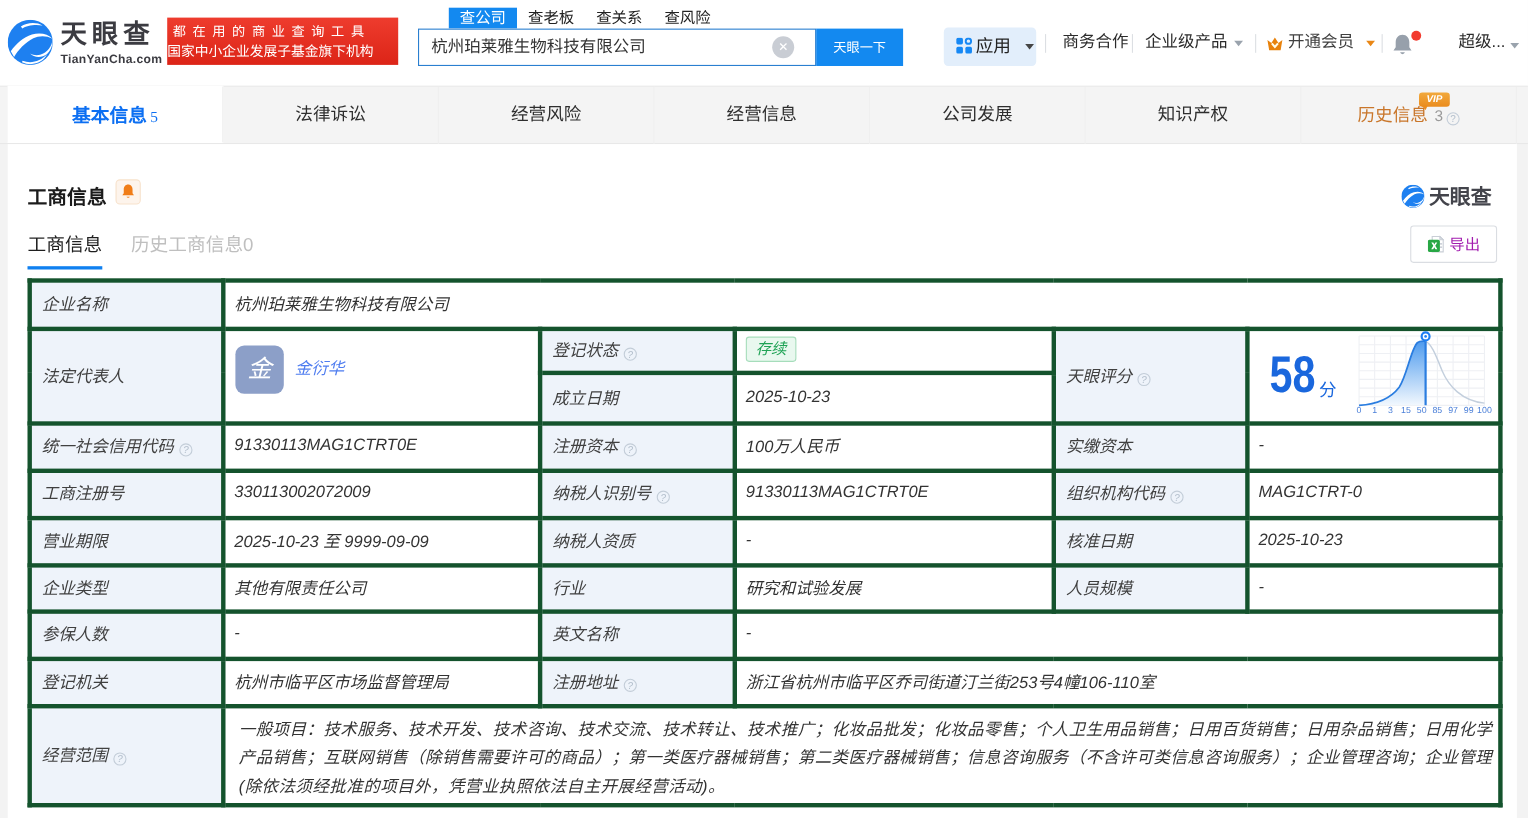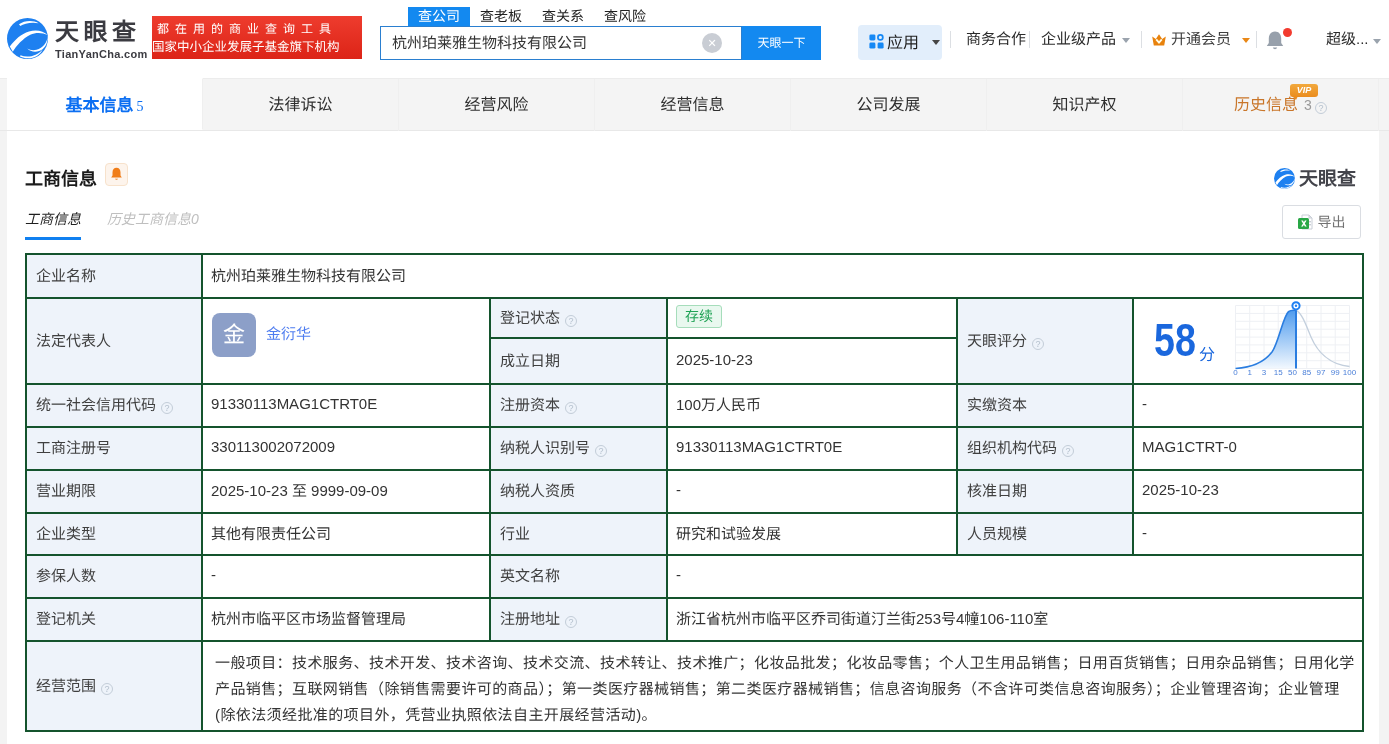--- a/index.html
+++ b/index.html
@@ -28,26 +28,26 @@
 .hdiv { position:absolute; top:31px; width:1px; height:17px; background:#dcdfe3; }
 .vipbtn { color:#404040; font-weight:normal;}
 .navbar { position:absolute; left:0; top:78px; width:1389px; height:53px; background:#f4f4f4; border-top:1px solid #ececec; border-bottom:1px solid #e8e8e8; }
 .navtab { position:absolute; top:0; width:196px; height:52px; text-align:center; line-height:52px; font-size:16px; color:#2e2e2e; border-right:1px solid #efefef;}
 .navtab.on { background:#fff; font-weight:bold; color:#0c6ff2; font-size:17px; border-bottom:1px solid #fff; height:52px; margin-top:-1px; border-top:1px solid #fff; line-height:53px;font-family:Liberation Serif, serif;}
 .navtab .cnt { font-size:14px; color:#0c6ff2; font-weight:normal; margin-left:3px;}
 .card { position:absolute; left:7px; top:131px; width:1372px; height:613px; background:#fff; }
 .sect-title { position:absolute; left:25px; top:164px; font-size:18px; font-weight:bold; color:#1b1b1b; }
 .bellbox { position:absolute; left:105px; top:163px; width:23px; height:23px; background:#fdf4ec; border:1px solid #f7e2cc; border-radius:4px; text-align:center;}
 .wmark { position:absolute; left:1274px; top:163px; }
-.subtabs { position:absolute; left:25px; top:208px; font-size:14px;font-style:italic; }
+.subtabs { position:absolute; left:25px; top:208px; font-size:17px; }
 .subtab1 { color:#1f1f1f; padding-bottom:9px; border-bottom:3px solid #1080f0; display:inline-block;}
 .subtab2 { color:#bfbfbf; margin-left:26px; display:inline-block;}
-.export { position:absolute; left:1282px; top:205px; width:79px; height:34px; border:1px solid #dadde2; border-radius:3px; background:#fff; font-size:14px; color:#737373; line-height:32px; text-align:center; }
+.export { position:absolute; left:1282px; top:205px; width:79px; height:34px; border:1px solid #dadde2; border-radius:3px; background:#fff; font-size:14px; color:#a21caf; line-height:32px; text-align:center; }
 table.info { position:absolute; left:25px; top:253px; width:1337px; border-collapse:collapse; table-layout:fixed; font-size:15px;}
-table.info td { border:2px solid #14532d; vertical-align:middle; }
+table.info td { border:4px solid #14532d; vertical-align:middle;font-style:italic; }
 td.lb { background:#eef3fa; color:#404040; padding-left:9px; padding-bottom:4px; }
 td.vl { background:#fff; color:#333; padding-left:8px; padding-bottom:4px; }
 .qm { display:inline-block; width:12px; height:12px; border:1px solid #c3cdd8; border-radius:50%; color:#b3bfcc; font-size:9px; line-height:11px; text-align:center; vertical-align:-1px; margin-left:5px; background:transparent;}
 .tag-g { display:inline-block; height:23px; line-height:21px; padding:0 8px; border:1px solid #a6ddbb; background:#e9f8ef; color:#20a356; border-radius:3px; font-size:14px;}
 .avatar { display:inline-block; width:44px; height:44px; background:#8c9fc8; border-radius:8px; color:#fff; font-size:22px; text-align:center; line-height:44px; vertical-align:middle;}
 .pname { color:#4f7df0; margin-left:10px; font-size:15px;}
 .score-n { position:absolute; left:1154px; top:316px; font-size:47px; font-weight:bold; color:#1a67dd; line-height:47px; transform:scaleX(0.80); transform-origin:left top;}
 .score-f { position:absolute; left:1199px; top:341px; font-size:16px; color:#1a67dd; }
 .chartbox { position:absolute; left:1228px; top:300px; width:130px; }
 </style>

